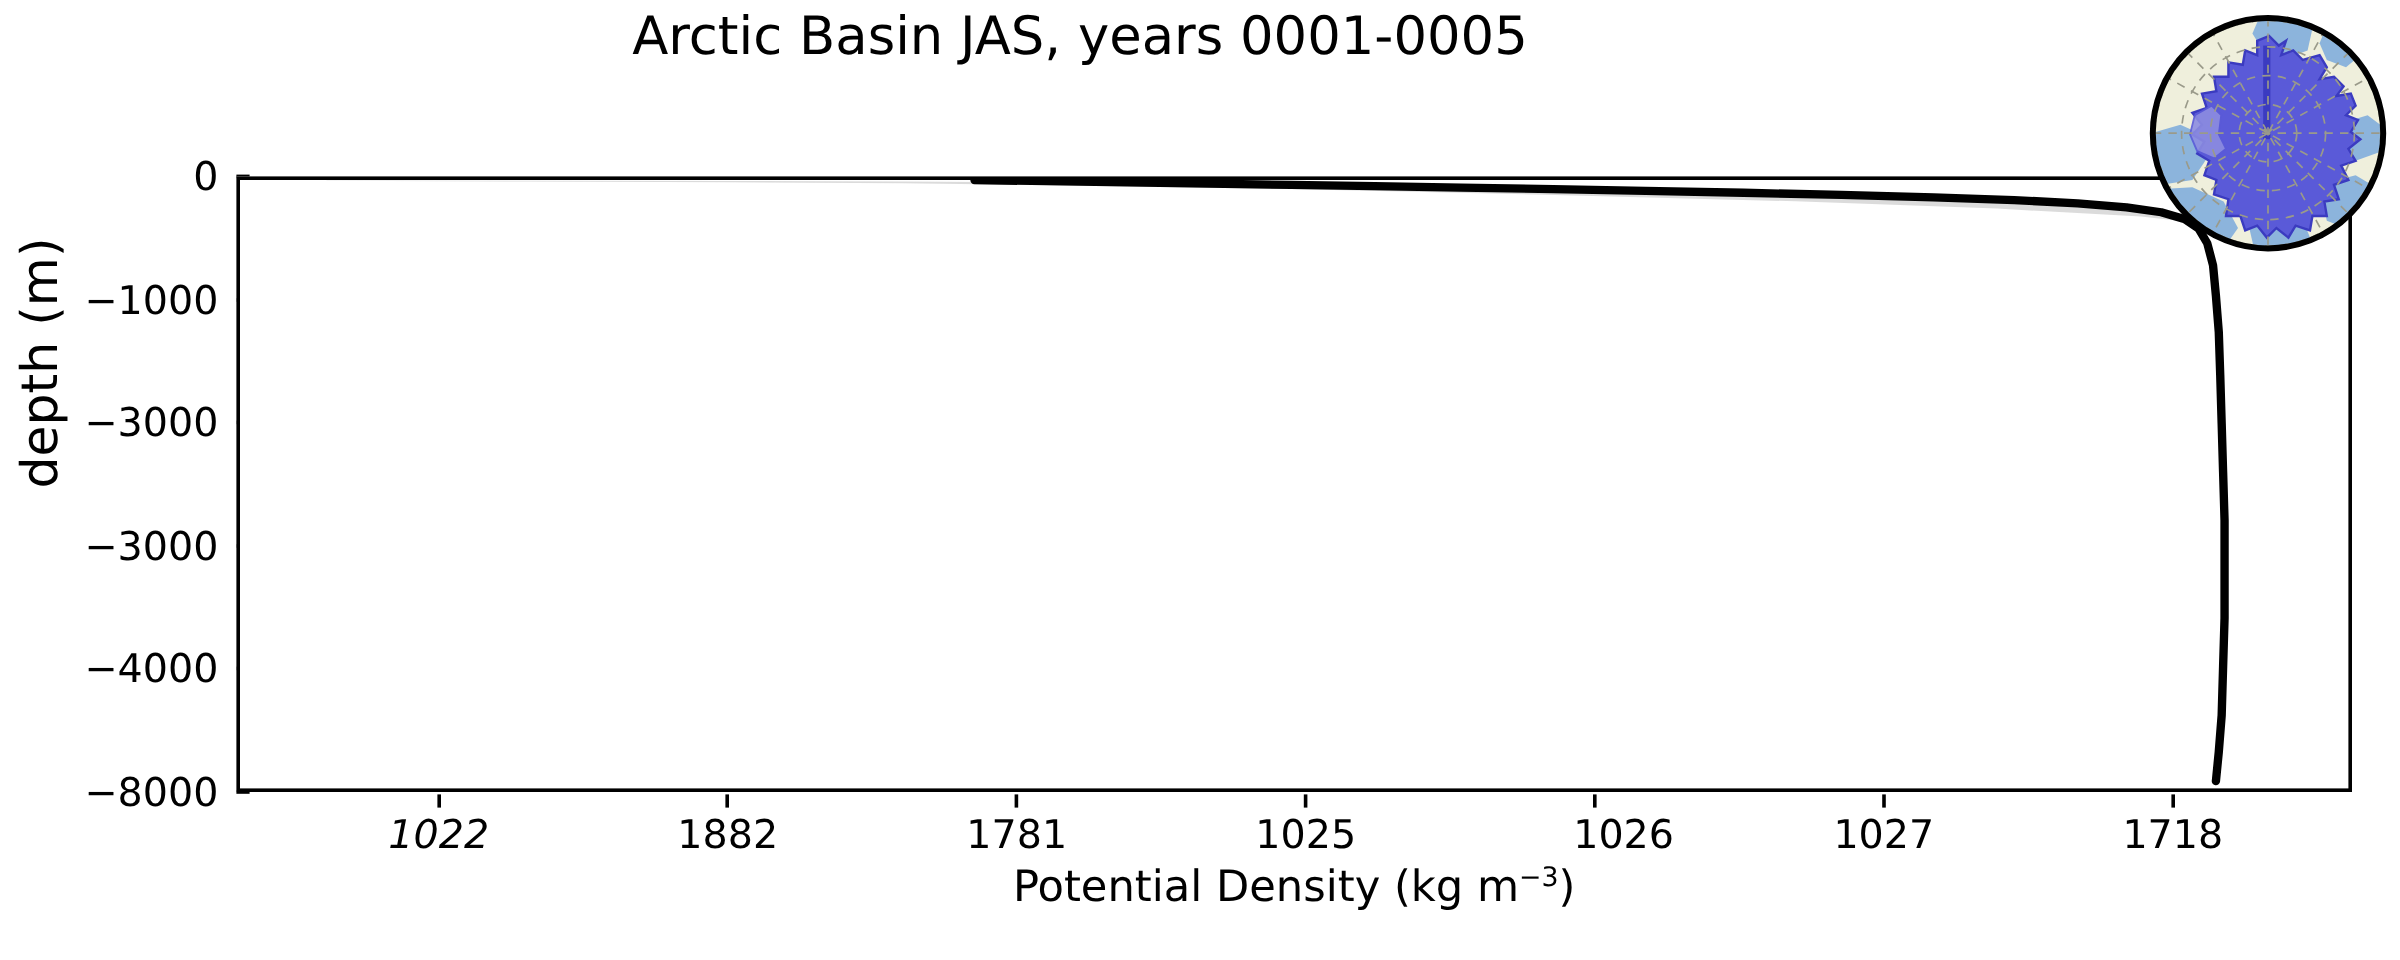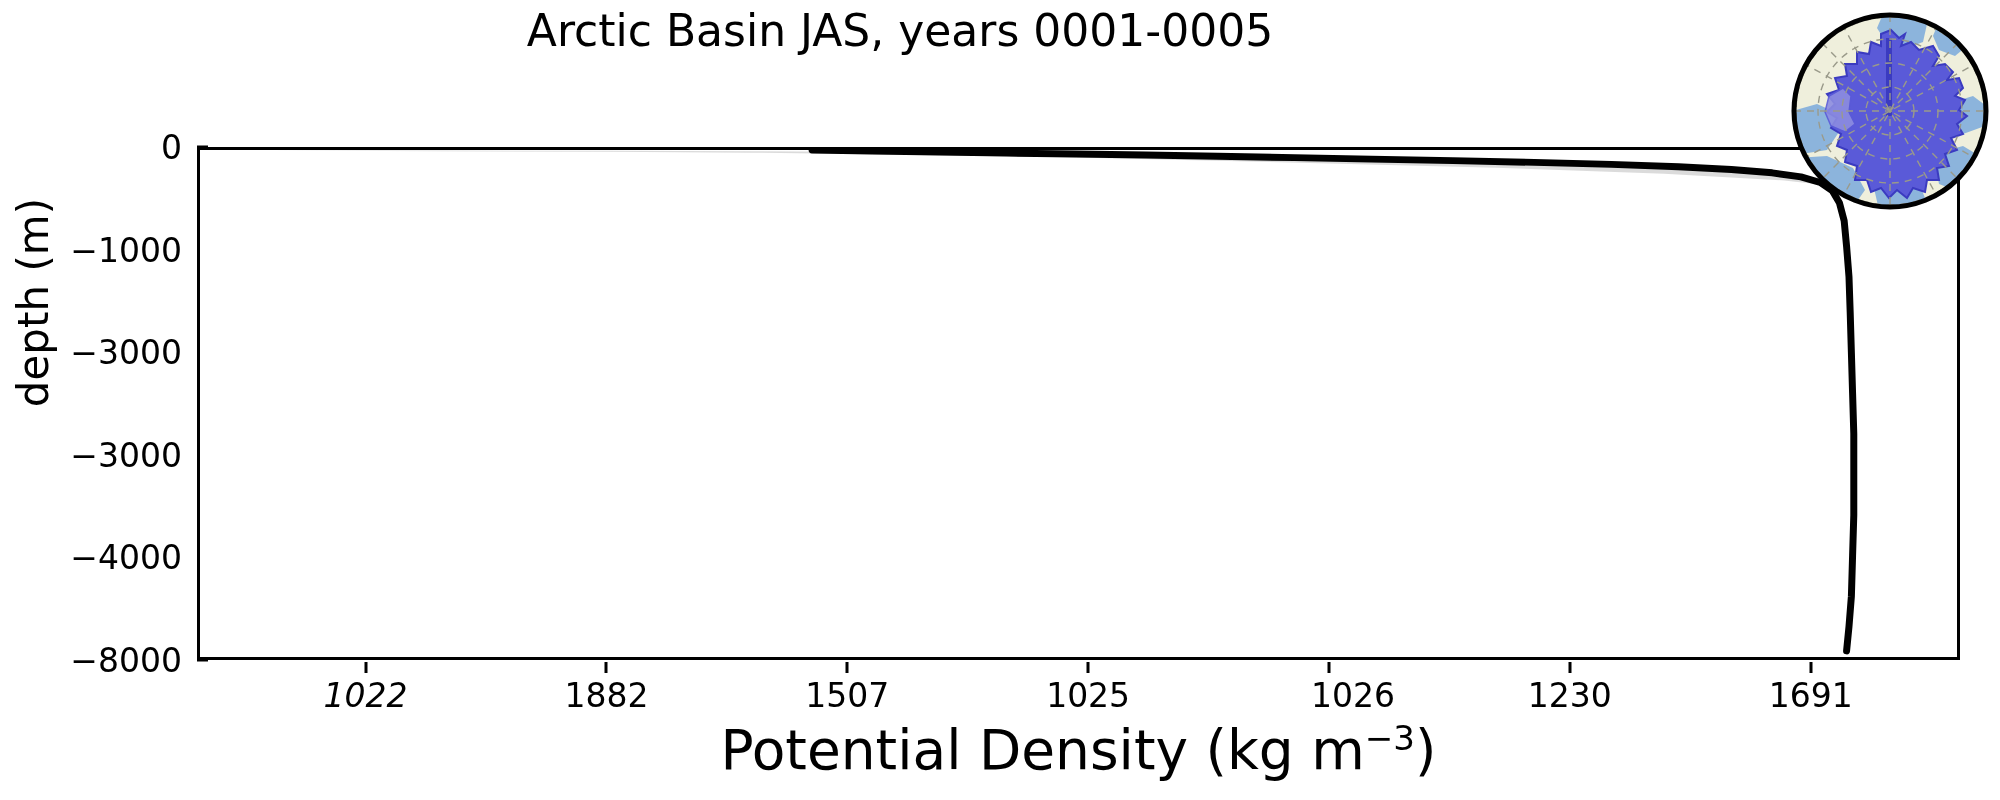--- a/index.html
+++ b/index.html
@@ -116,21 +116,21 @@
     transform: rotate(-90deg);
     transform-origin: center center;
     white-space: nowrap;
   }
   #xlabel {
     position: absolute;
     left: 197px;
     top: 718px;
     width: 1763px;
     text-align: center;
-    font-size: 55px;
+    font-size: 36px;
     color: #000000;
     white-space: nowrap;
   }
   #xlabel sup {
     font-size: 0.62em;
     vertical-align: super;
   }
   
   #globe-inset {
     position: absolute;
@@ -184,25 +184,25 @@
     <span class="xtick-mark" id="xm0" style="left: 168.593px;"></span>
     <span class="xtick-mark" id="xm1" style="left: 409.44px;"></span>
     <span class="xtick-mark" id="xm2" style="left: 650.287px;"></span>
     <span class="xtick-mark" id="xm3" style="left: 891.134px;"></span>
     <span class="xtick-mark" id="xm4" style="left: 1131.98px;"></span>
     <span class="xtick-mark" id="xm5" style="left: 1372.83px;"></span>
     <span class="xtick-mark" id="xm6" style="left: 1613.67px;"></span>
 
     <span class="xtick-label" id="xl0" style="left: 168.593px; font-style: italic;">1022</span>
     <span class="xtick-label" id="xl1" style="left: 409.44px;">1882</span>
-    <span class="xtick-label" id="xl2" style="left: 650.287px;">1507</span>
+    <span class="xtick-label" id="xl2" style="left: 650.287px;">1781</span>
     <span class="xtick-label" id="xl3" style="left: 891.134px;">1025</span>
     <span class="xtick-label" id="xl4" style="left: 1156px;">1026</span>
-    <span class="xtick-label" id="xl5" style="left: 1372.83px;">1230</span>
-    <span class="xtick-label" id="xl6" style="left: 1613.67px;">1691</span>
+    <span class="xtick-label" id="xl5" style="left: 1372.83px;">1027</span>
+    <span class="xtick-label" id="xl6" style="left: 1613.67px;">1718</span>
   </div>
 
   <div id="xlabel"><span>Potential Density (kg m</span><sup>−3</sup><span>)</span></div>
 
   <div id="globe-inset">
     <svg id="globe-svg" viewBox="0 0 206 206">
       <defs>
         <clipPath id="globeClip">
           <circle cx="103" cy="103" r="96"></circle>
         </clipPath>

